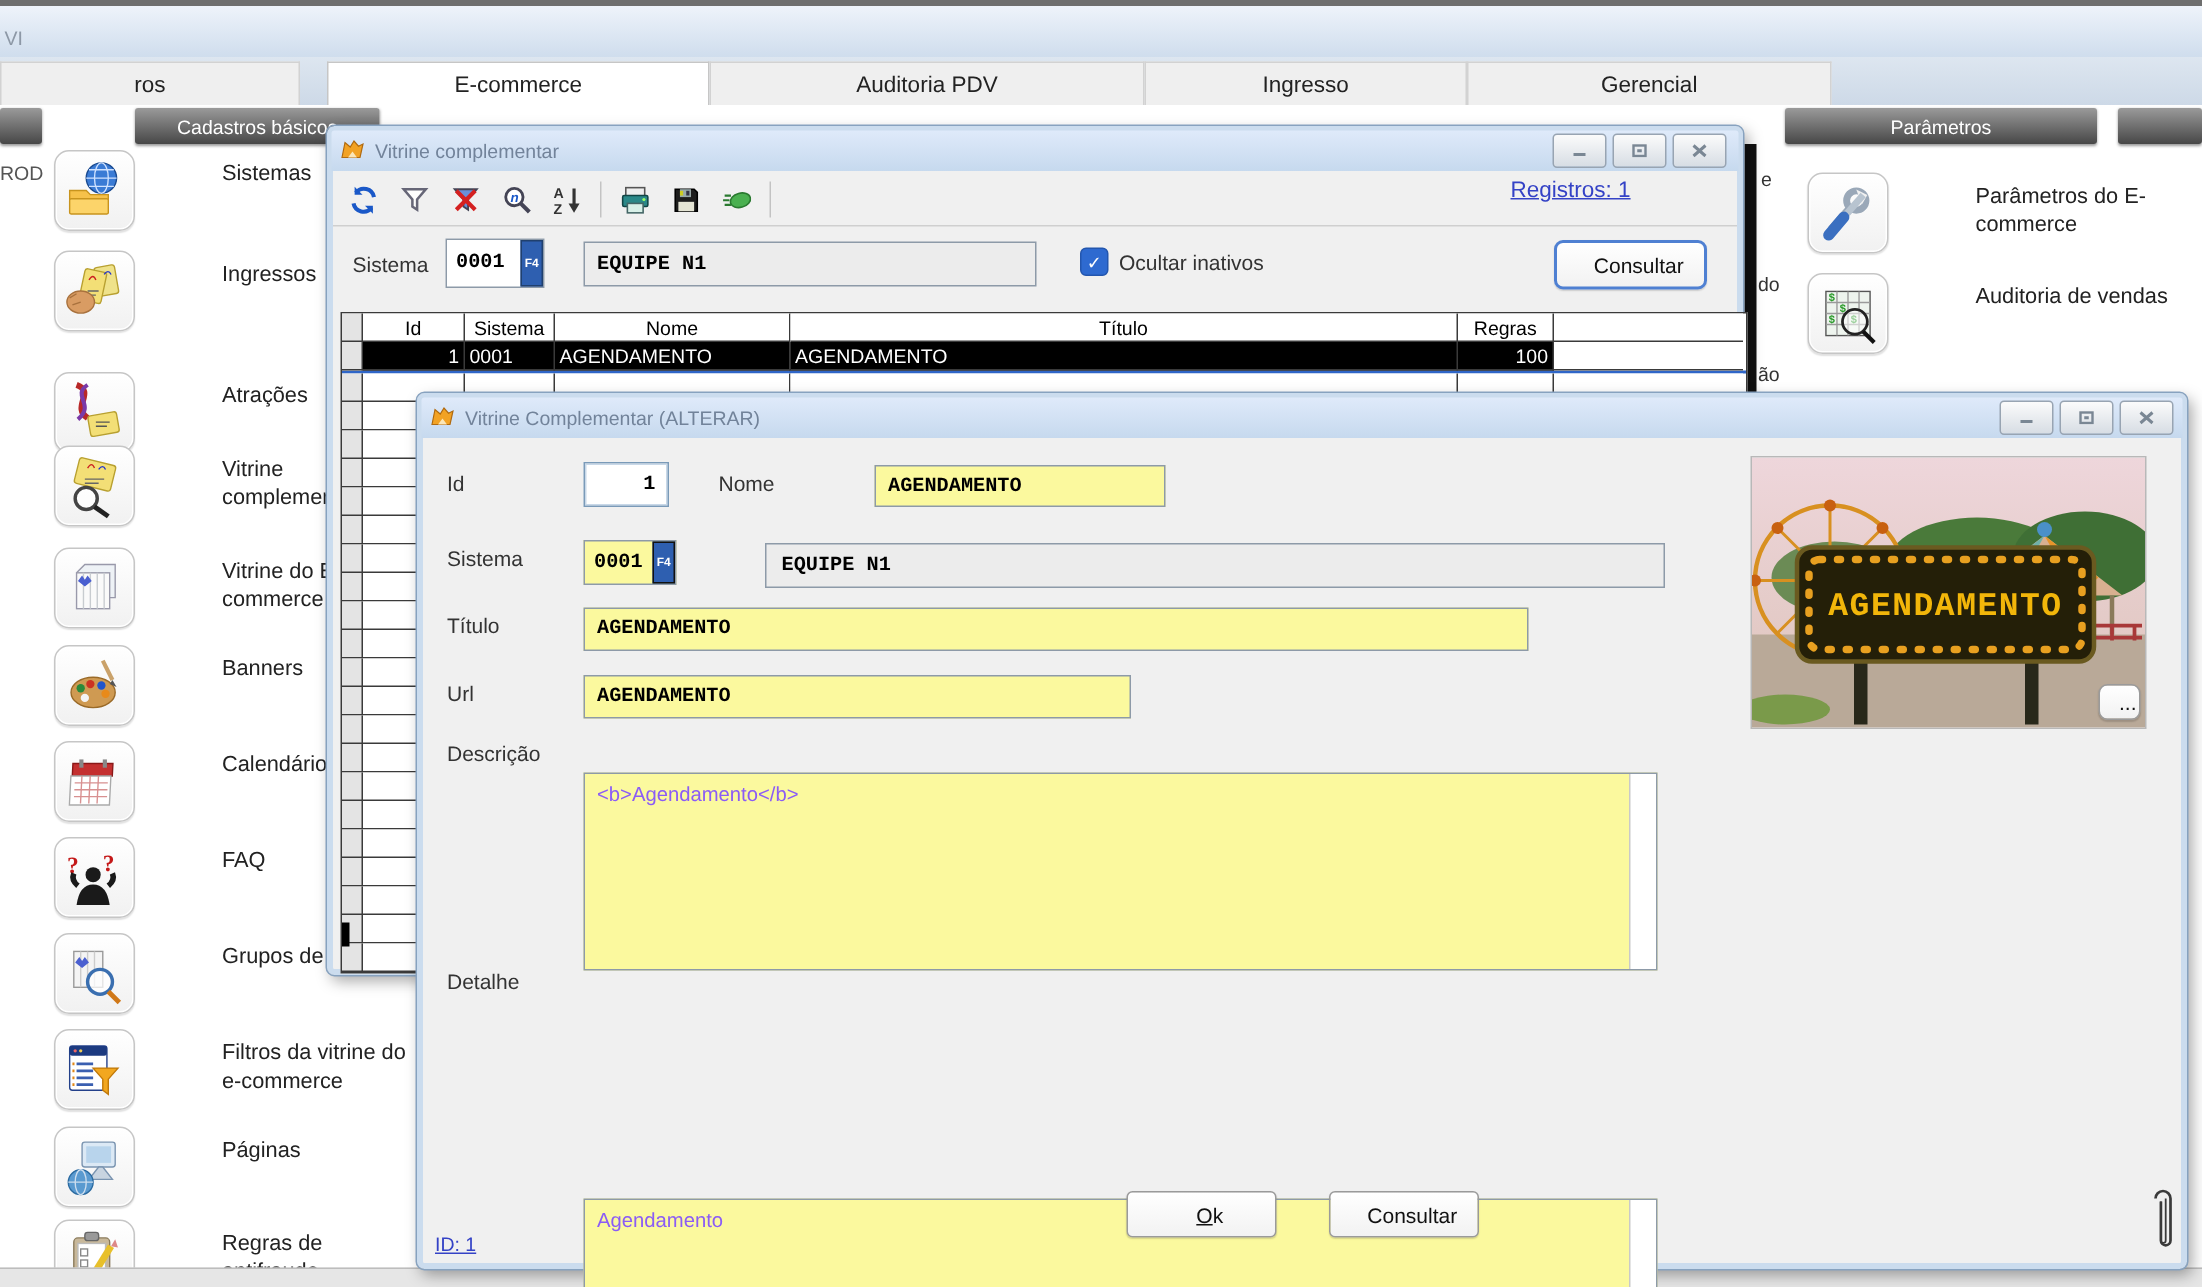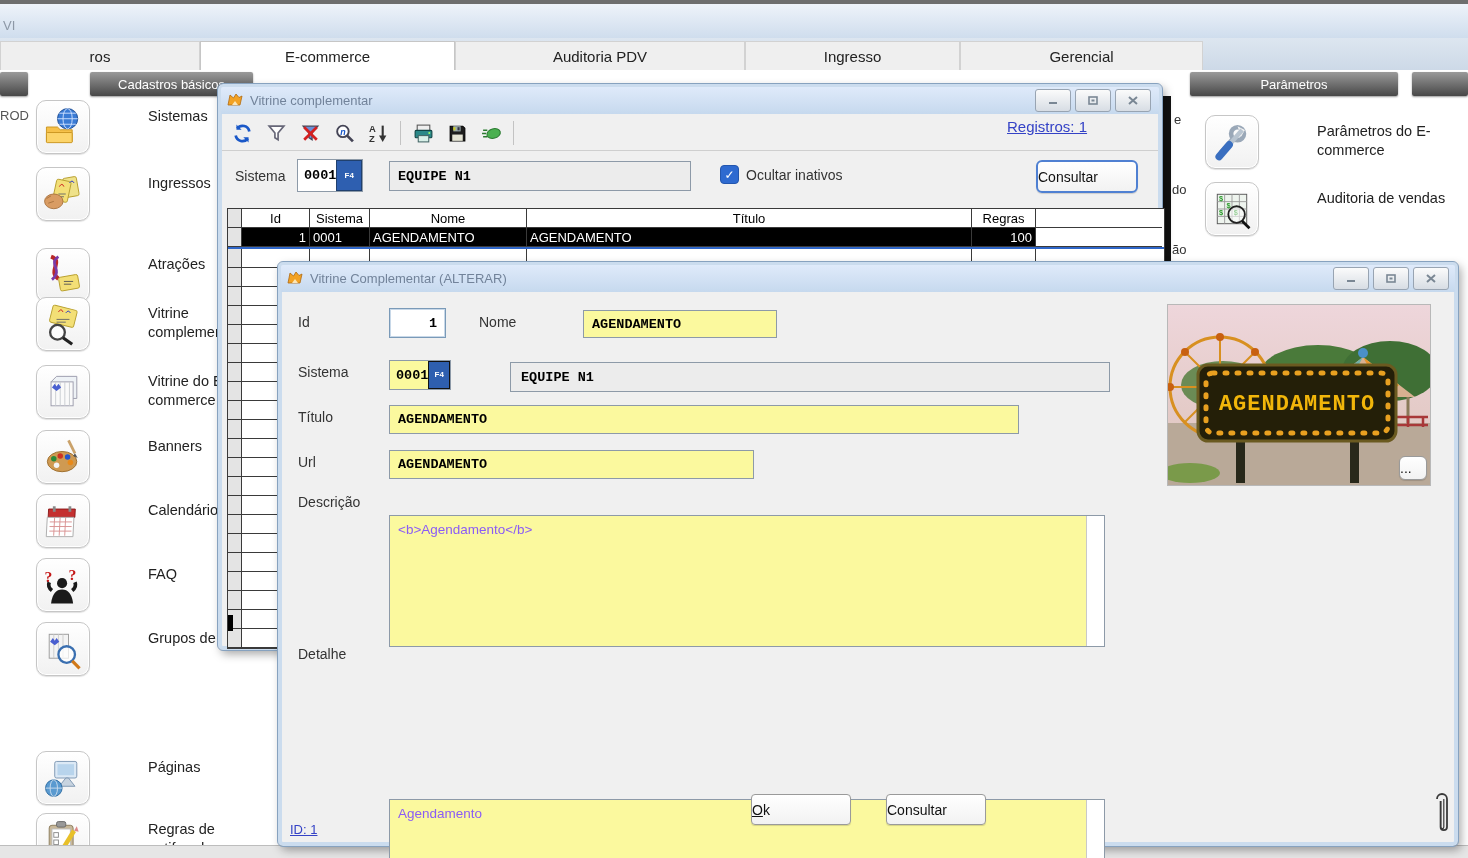--- a/index.html
+++ b/index.html
@@ -7,21 +7,21 @@
     font-family:"Liberation Sans",sans-serif;-webkit-font-smoothing:antialiased;}
   .ab{position:absolute;}
   
   .win-topstrip{left:0;top:0;width:1468px;height:4px;background:#6e6e6e;}
   .win-titlebar{left:0;top:4px;width:1468px;height:34px;
     background:linear-gradient(#eef3fa,#cfdded);color:#8d98a6;font-size:13px;}
   .win-title-frag{left:3px;top:14px;}
   .tabbar{left:0;top:38px;width:1468px;height:32px;background:linear-gradient(#dde6f0,#cdd9e7);display:flex;}
   .tab{height:29px;margin-top:3px;display:flex;align-items:center;justify-content:center;
     background:#efefef;border:1px solid #d2d2d2;border-bottom:none;color:#222;font-size:15px;box-sizing:border-box;}
-  .tab.active{background:#fff;border-color:#c6c6c6;}
+  .tab.active{background:#fff;border-color:#c6c6c6;margin-left:18px;}
   .content-bg{left:0;top:70px;width:1468px;height:775px;background:#fff;}
   .ribbon-bar{height:24px;top:72px;background:linear-gradient(#9a9a9a,#474747);border-radius:2px;
     color:#fff;font-size:13px;display:flex;align-items:center;justify-content:center;box-shadow:0 1px 2px rgba(0,0,0,.4);}
   .bottom-strip{left:0;top:845px;width:1468px;height:13px;background:#e6e6e6;border-top:1px solid #bdbdbd;}
   .env-frag{left:0;top:108px;color:#555;font-size:13px;}
   .black-strip{left:1163px;top:96px;width:8px;height:166px;background:#111;}
   .hidden-frag{color:#333;font-size:13px;}
   
   .launch-item{display:flex;gap:46px;}
   .licon{width:52px;height:52px;border:1px solid #c6c6c6;border-radius:10px;
@@ -35,25 +35,25 @@
     display:flex;align-items:center;color:#72839a;font-size:13px;}
   .dtitle .txt{margin-left:6px;}
   .winbtn{width:34px;height:21px;border:1px solid #98a4b2;border-radius:3px;margin-left:4px;
     background:linear-gradient(#fbfbfb,#d7dde4);display:flex;align-items:center;justify-content:center;}
   .label{color:#333;font-size:14px;}
   .val-mono{font-family:"Liberation Mono",monospace;font-weight:bold;font-size:13.5px;color:#000;}
   .field{box-sizing:border-box;border:1px solid #8d9aa8;background:#fff;display:flex;align-items:center;}
   .field.yellow{background:#fbf99e;}
   .field.gray{background:#ececec;}
   .f4btn{box-sizing:border-box;background:#2e5fb0;border:1px solid #20406e;color:#fff;
-    font-size:8px;line-height:8px;width:26px;height:100%;display:flex;align-items:center;justify-content:center;
+    font-size:8px;line-height:8px;width:15px;height:100%;display:flex;align-items:center;justify-content:center;
     word-break:break-all;text-align:center;font-weight:bold;}
   .link{color:#3442c6;text-decoration:underline;font-size:14px;}
   .btn{box-sizing:border-box;background:linear-gradient(#ffffff,#f2f2f2);border:1px solid #9a9a9a;border-radius:4px;
-    color:#111;font-size:14px;display:flex;align-items:center;justify-content:flex-start;box-shadow:0 1px 1px rgba(0,0,0,.15);}
+    color:#111;font-size:14px;display:flex;align-items:center;justify-content:center;box-shadow:0 1px 1px rgba(0,0,0,.15);padding-left:11px;}
   .btn.primary{border:2px solid #4f80d2;border-radius:6px;}
   .checkbox{width:17px;height:17px;border-radius:4px;background:#2e6ad0;border:1px solid #2356ae;
     color:#fff;font-size:12px;display:flex;align-items:center;justify-content:center;}
   .checkbox::after{content:"✓";}
   .toolbar-sep{width:1px;height:24px;background:#c3c3c3;}
   .tbicon{width:24px;height:24px;display:flex;align-items:center;justify-content:center;}
   
   .grid{border:1px solid #3a3a3a;background:#fff;font-size:13px;color:#000;}
   .grid-row{display:flex;height:19px;box-sizing:border-box;}
   .grid-cell{box-sizing:border-box;border-right:1px solid #3a3a3a;border-bottom:1px solid #3a3a3a;
@@ -227,20 +227,34 @@
       <rect x="10" y="9" width="21" height="26" fill="#f4f4f4" stroke="#999"></rect>
       <path d="M15 9v26M20 9v26M25 9v26" stroke="#ccc"></path>
       <path fill="#4a5fd0" d="M11 17l3-4 2 3 2-3 3 4-5 4z"></path>
       <circle cx="29" cy="31" r="9" fill="#ffffffbb" stroke="#3a6fb0" stroke-width="2.5"></circle>
       <line x1="35" y1="38" x2="43" y2="46" stroke="#d07818" stroke-width="3.5"></line>
         </svg>
       </div>
     <div class="llabel">Grupos de vitrine</div>
   </div>
 
+  <div class="ab launch-item" style="left:36px;top:686px">
+    <div class="licon">
+        <svg width="46" height="46" viewBox="0 0 50 50">
+      <rect x="7" y="8" width="27" height="32" rx="2" fill="#fff" stroke="#23408a"></rect>
+      <rect x="7" y="8" width="27" height="7" rx="2" fill="#1c3a80"></rect>
+      <circle cx="11" cy="11.5" r="1.2" fill="#e66"></circle>
+          <circle cx="15" cy="11.5" r="1.2" fill="#ec5"></circle>
+      <path d="M12 21h12M12 26h12M12 31h12M12 36h12" stroke="#3a5fb0" stroke-width="2"></path>
+      <path d="M9 21h1.5M9 26h1.5M9 31h1.5M9 36h1.5" stroke="#e08818" stroke-width="2"></path>
+      <path d="M24 24h18l-7 8v11l-4-3v-8z" fill="#f2a71f" stroke="#c07808"></path>
+        </svg>
+      </div>
+    <div class="llabel">Filtros da vitrine do e-commerce</div>
+  </div>
 
   <div class="ab launch-item" style="left:36px;top:751px">
     <div class="licon">
         <svg width="46" height="46" viewBox="0 0 50 50">
       <rect x="16" y="7" width="24" height="18" rx="2" fill="#dce9f5" stroke="#7a94b0"></rect>
       <rect x="19" y="10" width="18" height="12" fill="#b8d4ec"></rect>
       <path d="M28 25l-7 9h17l-7-9z" fill="#c8d4e0" stroke="#7a94b0"></path>
       <circle cx="15" cy="36" r="9" fill="#5a9ad0" stroke="#2a6aa0"></circle>
       <ellipse cx="15" cy="36" rx="4" ry="9" fill="none" stroke="#cde"></ellipse>
       <path d="M6 36h18" stroke="#cde"></path>

